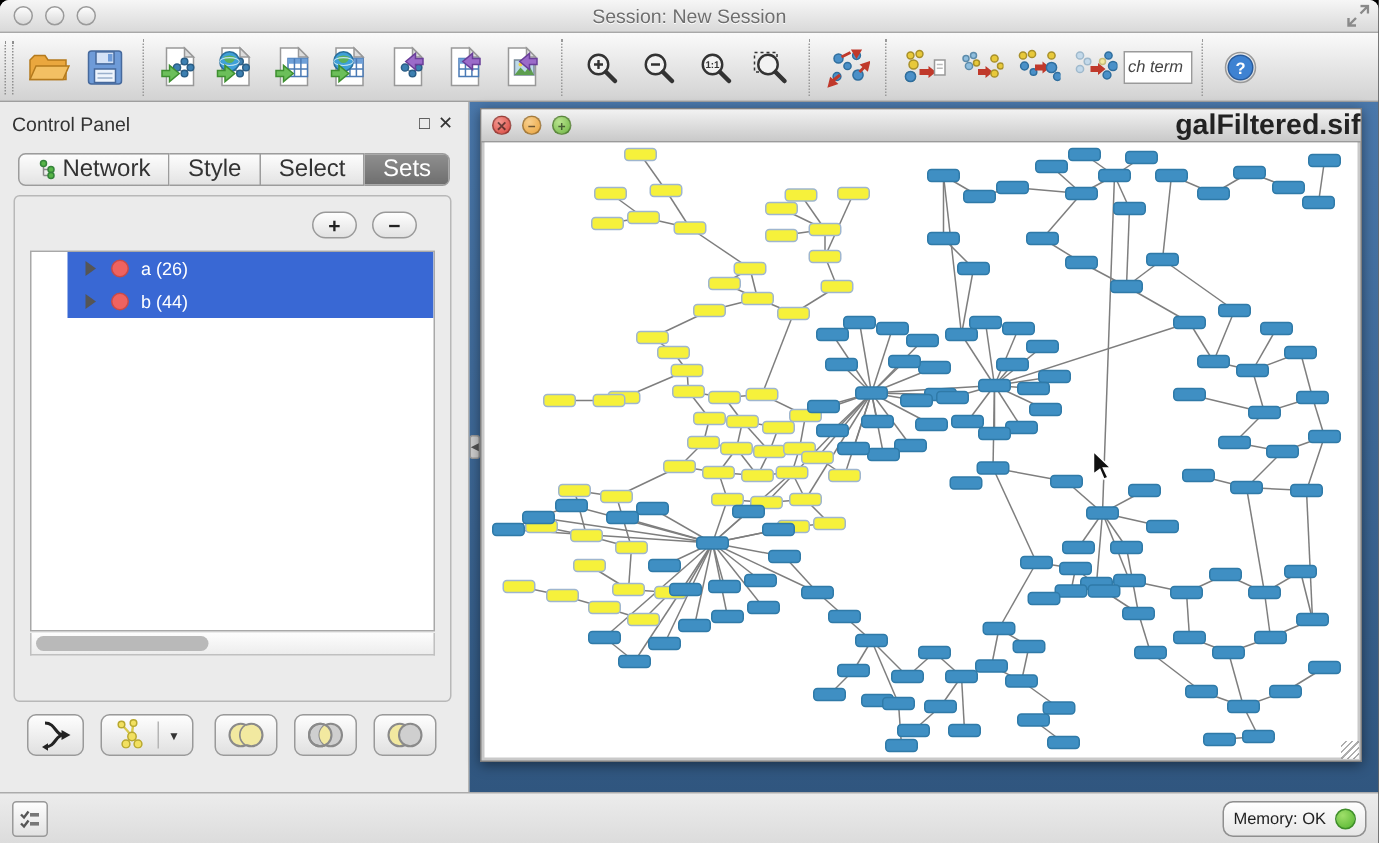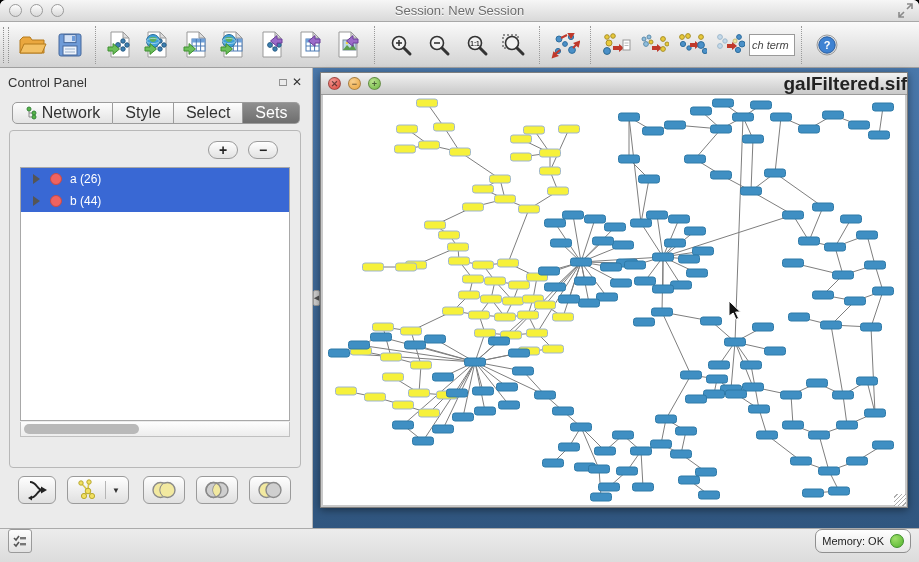--- a/index.html
+++ b/index.html
@@ -51,21 +51,21 @@
   .seg.active { background:linear-gradient(#8f8f8f,#6e6e6e); color:#fff;justify-content:center; }
   .seg .mini-ic { margin-right:5px; display:flex; }
   
   #sets-box { position:absolute; left:9px; right:11px; top:62px; bottom:60px;
     border:1px solid #b8b8b8; border-radius:4px; background:#ebebeb; }
   #pm-row { position:absolute; top:10px; right:22px; display:flex; gap:10px; }
   .pm-btn { width:30px; height:18px; border:1px solid #9a9a9a; border-radius:9px;
     background:linear-gradient(#fefefe,#e2e2e2); font-size:14px; font-weight:bold;
     color:#222; line-height:14px; }
   #sets-list { position:absolute; left:10px; right:10px; top:36px; bottom:46px;
-    background:#fff; border:1px solid #a8a8a8; overflow:hidden; }
+    background:#fff; border:1px solid #a8a8a8; overflow:hidden;padding-left:24px; }
   .set-row { height:22px; background:#3968d4; display:flex; align-items:center;
     color:#fff; font-size:12px; }
   .tri { width:0; height:0; border-left:7px solid #555; border-top:5px solid transparent;
     border-bottom:5px solid transparent; margin:0 10px 0 12px; }
   .reddot { width:12px; height:12px; border-radius:50%; background:#ef6360;
     border:1px solid #c74a48; margin-right:8px; }
   #hscroll { position:absolute; left:10px; right:10px; bottom:30px; height:15px;
     background:linear-gradient(#fdfdfd,#ededed); border:1px solid #c0c0c0;
     border-top:none; }
   #hthumb { position:absolute; left:3px; top:2px; width:115px; height:10px;
@@ -101,21 +101,21 @@
   #net-canvas { position:absolute; left:2px; right:2px; top:22px; bottom:2px;
     background:#fff; overflow:hidden; }
   #resize-grip { position:absolute; right:1px; bottom:1px; width:12px; height:12px;
     background:
       linear-gradient(135deg, transparent 50%, transparent 50%),
       repeating-linear-gradient(135deg,#fff 0 2px,#9a9a9a 2px 3px); opacity:.8; }
 
   
   #statusbar { position:absolute; left:0; bottom:0; width:100%; height:34px;
     background:linear-gradient(#ececec,#dcdcdc); border-top:1px solid #ababab;
-    display:flex; align-items:flex-start; }
+    display:flex; align-items:center; }
   #task-btn { width:24px; height:24px; margin-left:8px; border:1px solid #9a9a9a;
     background:linear-gradient(#fdfdfd,#e2e2e2); border-radius:3px; display:flex;
     align-items:center; justify-content:center; }
   #mem-btn { margin-left:auto; margin-right:8px; height:24px; border:1px solid #8f8f8f;
     border-radius:7px; background:linear-gradient(#ffffff,#e6e6e6); display:flex;
     align-items:center; padding:0 6px; font-size:11px; color:#222; }
   #mem-dot { width:14px; height:14px; border-radius:50%; margin-left:6px;
     background:radial-gradient(circle at 35% 30%, #9fdf6a, #53b42e);
     border:1px solid #3f8f2a; }
 </style>

